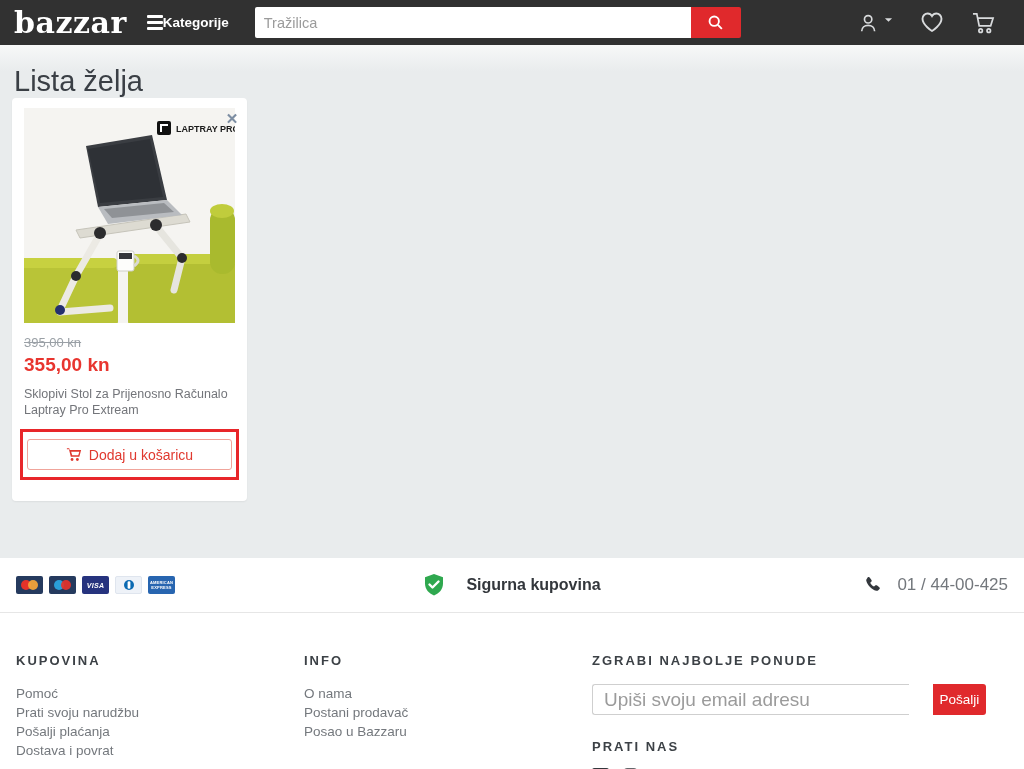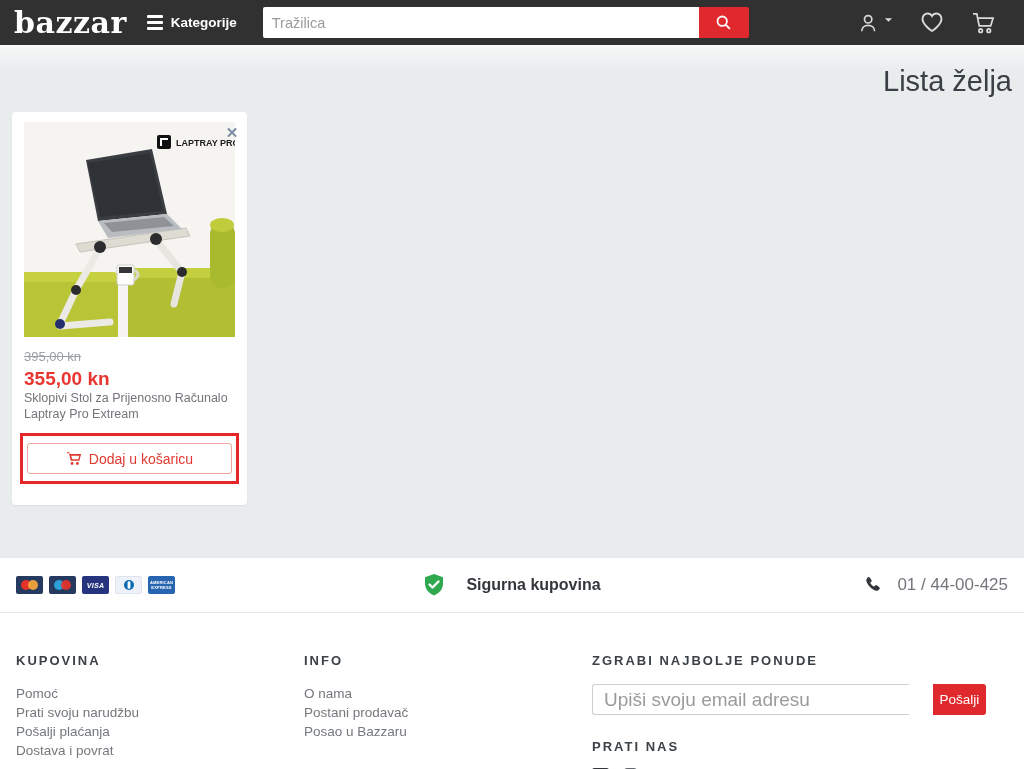--- a/index.html
+++ b/index.html
@@ -3,40 +3,40 @@
 <meta charset="utf-8">
 <style>
   * { margin:0; padding:0; box-sizing:border-box; }
   html,body { width:1024px; height:769px; }
   body { font-family:"Liberation Sans", sans-serif; background:#e9eced; overflow:hidden; }
   a { text-decoration:none; }
 
   
   .topbar { height:45px; background:#313131; display:flex; align-items:center; padding:0 14px; }
   .logo { font-family:"DejaVu Serif", serif; font-weight:bold; font-size:30px; color:#fff; letter-spacing:0.5px; line-height:1; cursor:pointer; }
-  .cat-btn { display:flex; align-items:flex-start; gap:8px; margin-left:20px; cursor:pointer; }
+  .cat-btn { display:flex; align-items:flex-start; gap:0; margin-left:20px; cursor:pointer; }
   .burger { display:flex; flex-direction:column; gap:3px; }
   .burger span { display:block; width:16px; height:3px; background:#fff; border-radius:1px; }
   .cat-label { color:#fff; font-size:13.5px; font-weight:bold; }
   .search-wrap { display:flex; margin-left:26px; height:31px; }
   .search-input { width:436px; height:31px; border:none; outline:none; padding:0 9px; font-size:14.5px; color:#333; border-radius:2px 0 0 2px; font-family:"Liberation Sans",sans-serif; }
   .search-input::placeholder { color:#9b9b9b; }
   .search-btn { width:50px; height:31px; background:#e0292c; border:none; border-radius:0 2px 2px 0; display:flex; align-items:center; justify-content:center; cursor:pointer; }
   .hdr-icons { margin-left:auto; display:flex; align-items:center; gap:27px; padding-right:14px; }
   .hicon { cursor:pointer; display:flex; align-items:center; }
 
   
   .main { background:linear-gradient(#f7f8f8, #e9eced 26px); padding:14px 12px 0 12px; height:513px; }
-  .page-title { font-size:29px; font-weight:400; color:#3a3f45; margin:6px 0 14px 2px;text-align:right; }
+  .page-title { font-size:29px; font-weight:400; color:#3a3f45; margin:6px 0 0 2px; }
   .card { position:relative; width:235px; background:#fff; border-radius:4px; box-shadow:0 1px 2px rgba(0,0,0,.06); padding:10px 12px 12px 12px; }
   .remove-x { position:absolute; top:12px; right:6px; width:18px; height:18px; color:#7d8ea3; font-size:15px; line-height:18px; text-align:center; cursor:pointer; font-weight:bold; }
   .prod-img { width:211px; height:215px; display:block; }
   .old-price { margin-top:12px; font-size:13px; color:#9aa0a6; text-decoration:line-through; }
   .new-price { margin-top:4px; font-size:19px; font-weight:bold; color:#e8352f; }
-  .prod-name { font-size:12.5px; color:#73757a; line-height:16px; width:208px; }
+  .prod-name { margin-top:10px; font-size:12.5px; color:#73757a; line-height:16px; width:208px; }
   .annotation { margin:11px -4px 9px -4px; border:3px solid #e8262a; padding:7px 4px; }
   .add-btn { width:100%; height:31px; background:#fff; border:1px solid #f0a49b; border-radius:3px; color:#e0392f; font-size:14px; display:flex; align-items:center; justify-content:center; gap:7px; cursor:pointer; font-family:"Liberation Sans",sans-serif; }
 
   
   .trustbar { background:#fff; height:55px; display:flex; align-items:center; padding:0 16px; border-bottom:1px solid #e6e6e6; }
   .pay-icons { display:flex; gap:6px; align-items:center; width:330px; }
   .paycard { width:27px; height:18px; border-radius:2px; position:relative; overflow:hidden; }
   .pc-mc { background:#253a5e; } .pc-ma { background:#253a5e; }
   .pc-circ { position:absolute; top:4px; width:10px; height:10px; border-radius:50%; }
   .pc-visa { background:#26337e; color:#fff; font-size:7px; font-weight:bold; font-style:italic; display:flex; align-items:center; justify-content:center; letter-spacing:.3px; }

